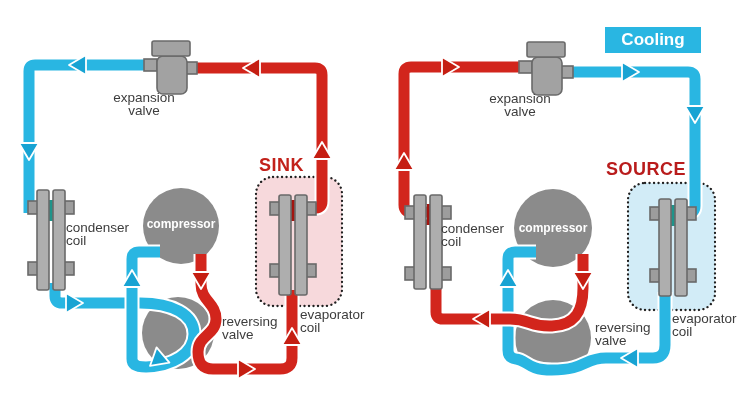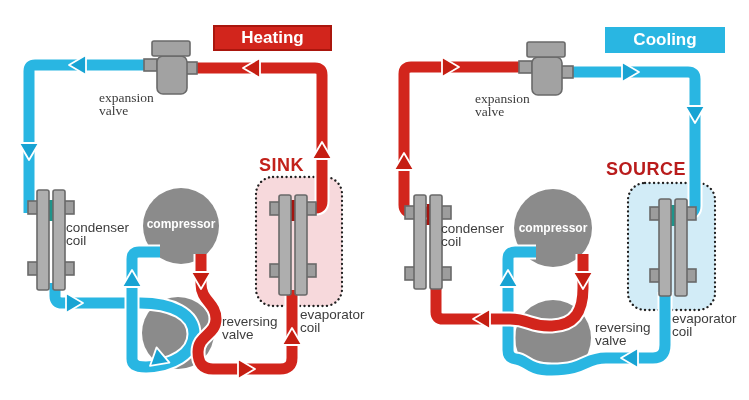--- a/index.html
+++ b/index.html
@@ -21,21 +21,21 @@
   .vpart{fill:#a2a2a2;stroke:#6a6a6a;stroke-width:1.6;}
   .zone{stroke:#1f1f1f;stroke-width:2.3;stroke-linecap:round;stroke-dasharray:0.1 4.4;}
   .zone.sink{fill:#f7d9dc;}
   .zone.source{fill:#d2ecf7;}
   
   .a-hot{fill:#c51e12;stroke:#ffffff;stroke-width:1.8;stroke-linejoin:round;}
   .a-cold{fill:#17a3d3;stroke:#ffffff;stroke-width:1.8;stroke-linejoin:round;}
   
   .lbl{position:absolute;font-size:13.5px;line-height:13px;color:#3d3d3d;white-space:nowrap;}
   .lbl span{display:block;}
-  .lbl.right{text-align:left;font-family:Liberation Serif, serif;}
+  .lbl.right{text-align:center;}
   .banner{
     position:absolute;display:flex;align-items:center;justify-content:center;
     color:#fff;font-weight:bold;font-size:17px;box-sizing:border-box;
   }
   .banner.hot{background:#d2251c;border:2px solid #aa160d;}
   .banner.cold{background:#29b6e2;}
   .zonelbl{position:absolute;font-weight:bold;font-size:18px;letter-spacing:.5px;white-space:nowrap;}
   .zonelbl.hot{color:#c2211a;}
   .zonelbl.cold{color:#b91c1c;}
   .complbl{position:absolute;width:100px;text-align:center;color:#ffffff;font-weight:bold;font-size:12px;white-space:nowrap;}
@@ -151,24 +151,21 @@
       <path class="a-hot" d="M0,-10 L17,0 L0,10 Z" transform="translate(442,67)"></path>
       <path class="a-cold" d="M0,-10 L17,0 L0,10 Z" transform="translate(622,72)"></path>
       <path class="a-cold" d="M0,-10 L17,0 L0,10 Z" transform="translate(695,106) rotate(90)"></path>
       <path class="a-cold" d="M0,-10 L17,0 L0,10 Z" transform="translate(638,358) rotate(180)"></path>
       <path class="a-cold" d="M0,-10 L17,0 L0,10 Z" transform="translate(508,287) rotate(-90)"></path>
       <path class="a-hot" d="M0,-10 L17,0 L0,10 Z" transform="translate(583,272) rotate(90)"></path>
       <path class="a-hot" d="M0,-10 L17,0 L0,10 Z" transform="translate(490,319) rotate(180)"></path>
     </g>
   </svg>
 
-  <div class="banner hot" style="left:213px;top:25px;width:119px;height:26px;">
-    <span>Heating</span>
-  </div>
-  <div class="banner cold" style="left:605px;top:27px;width:120px;height:26px;">
+  <div class="banner cold" style="left:605px;top:27px;width:96px;height:26px;">
     <span>Cooling</span>
   </div>
 
   <div class="zonelbl hot" style="left:259px;top:155px;">SINK</div>
   <div class="zonelbl cold" style="left:606px;top:159px;">SOURCE</div>
 
   <div class="lbl right" style="left:99px;top:91px;width:90px;">
     <span>expansion</span>
     <span>valve</span>
   </div>

